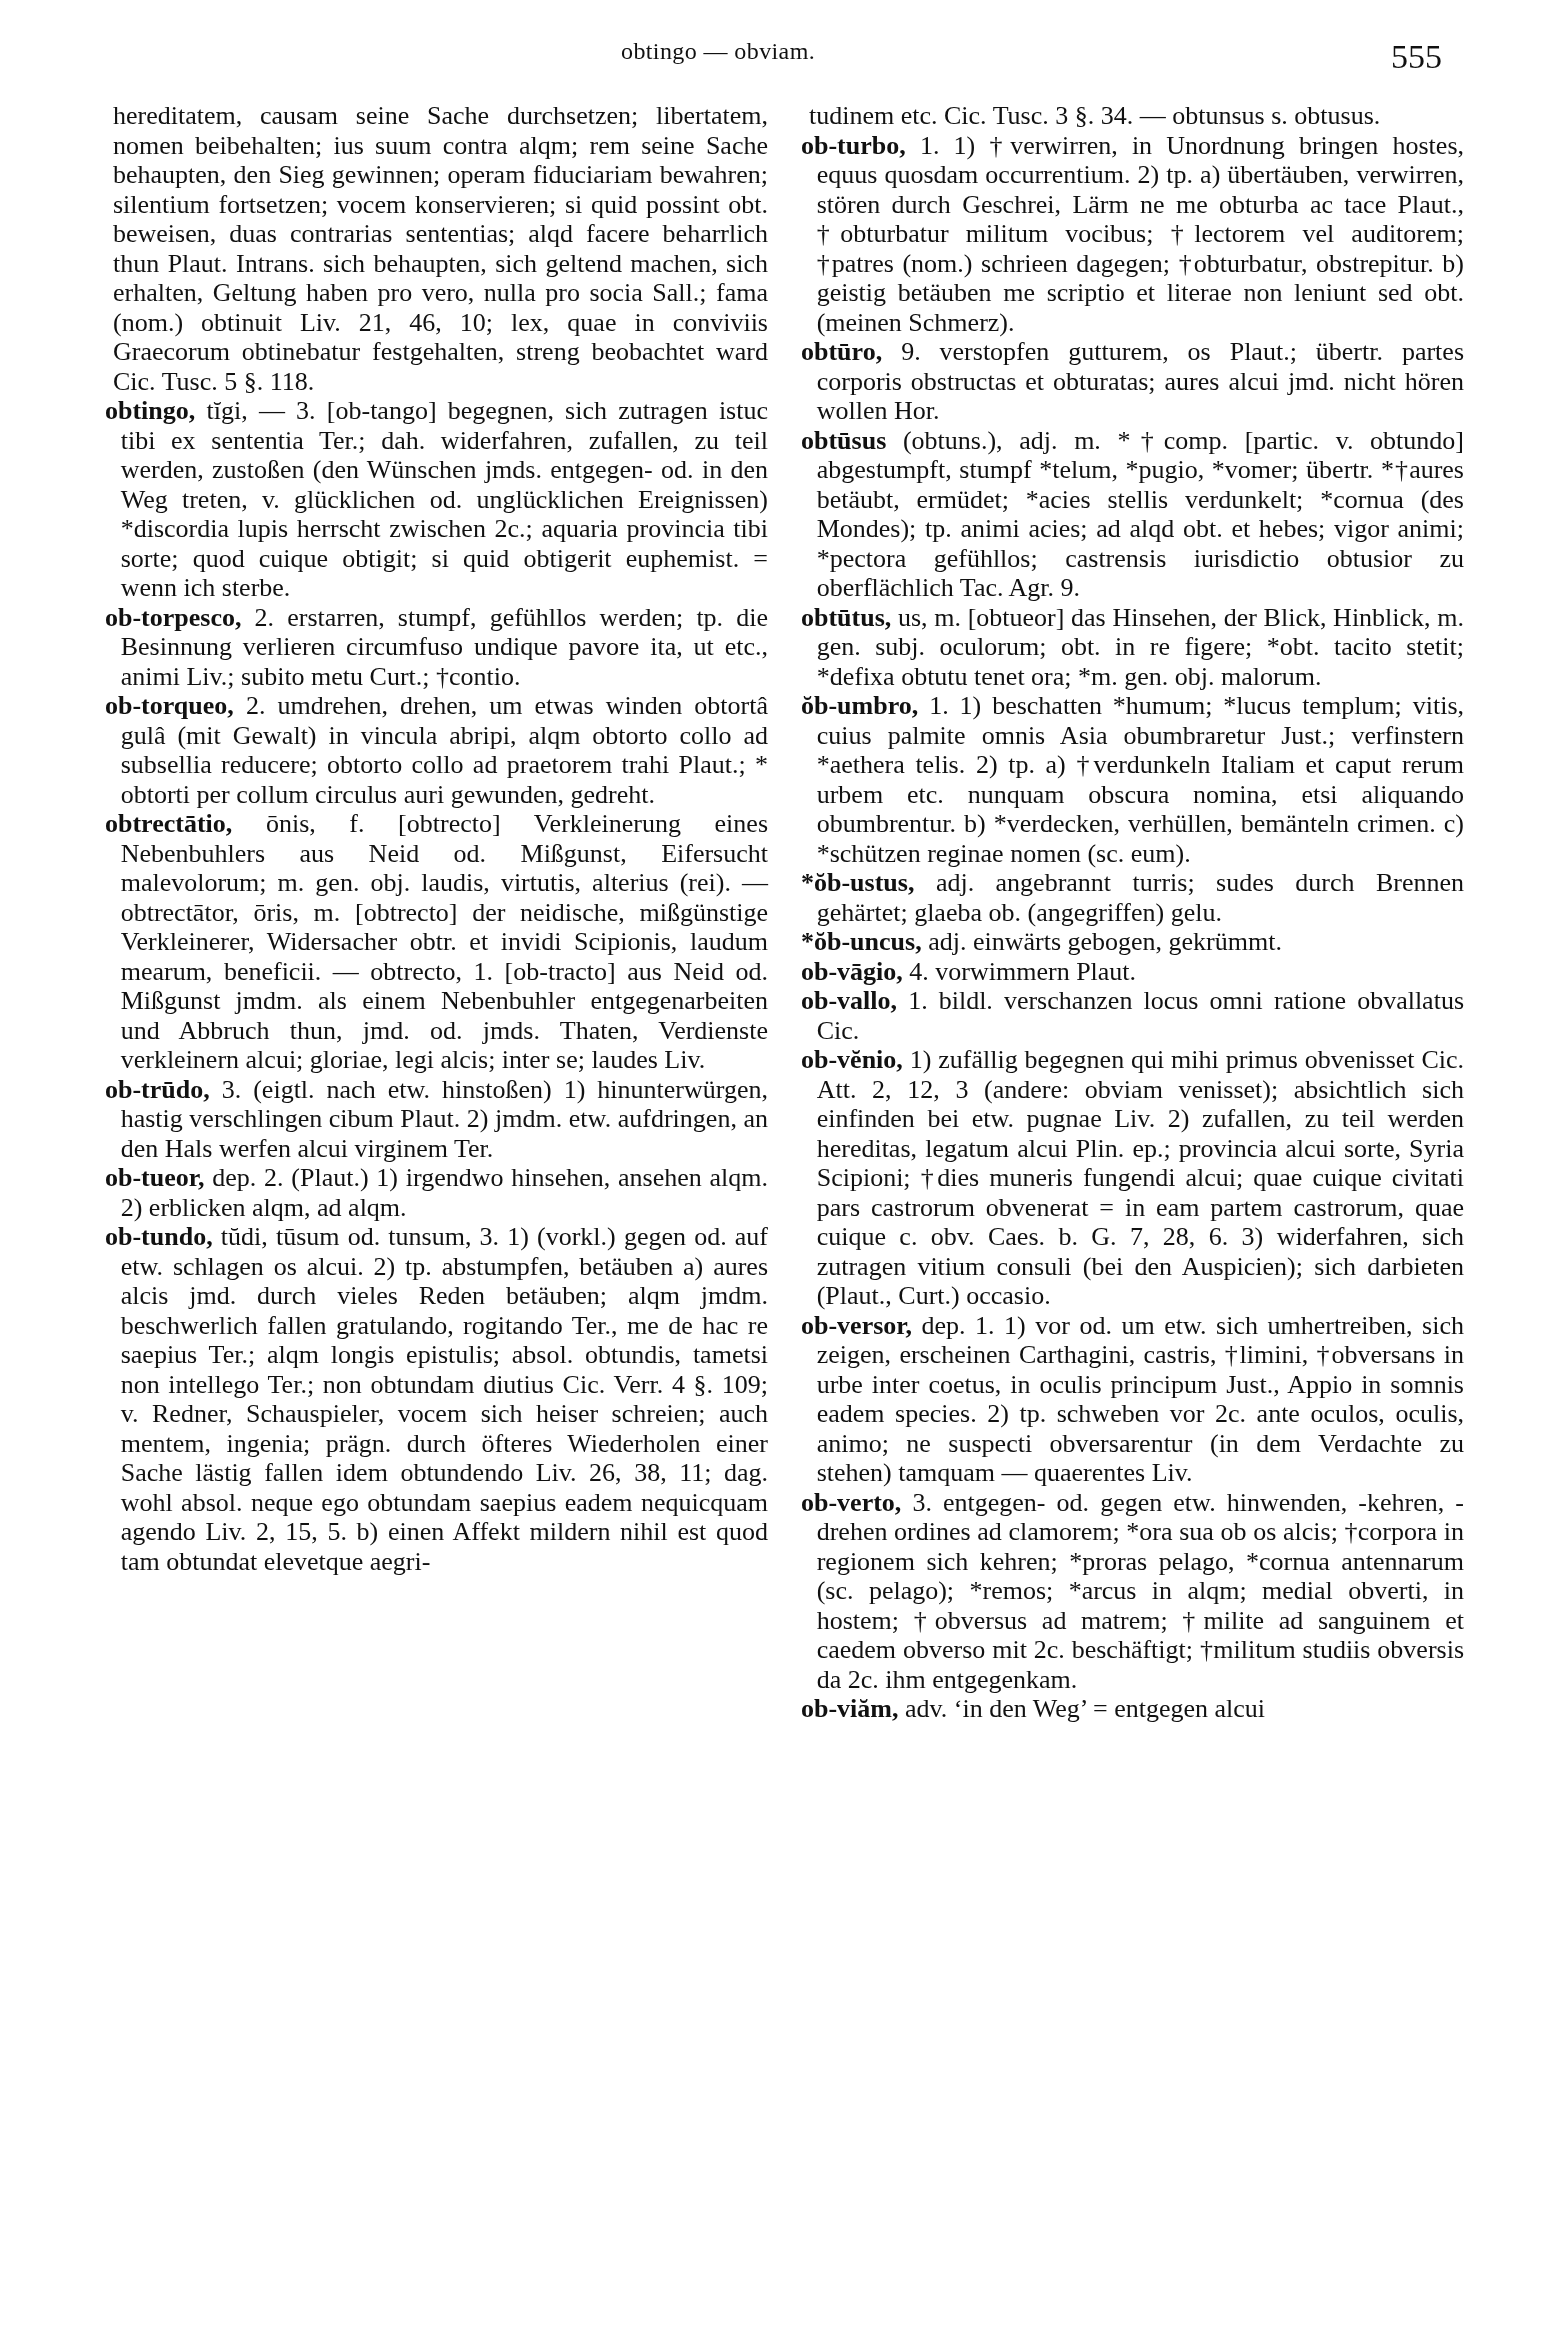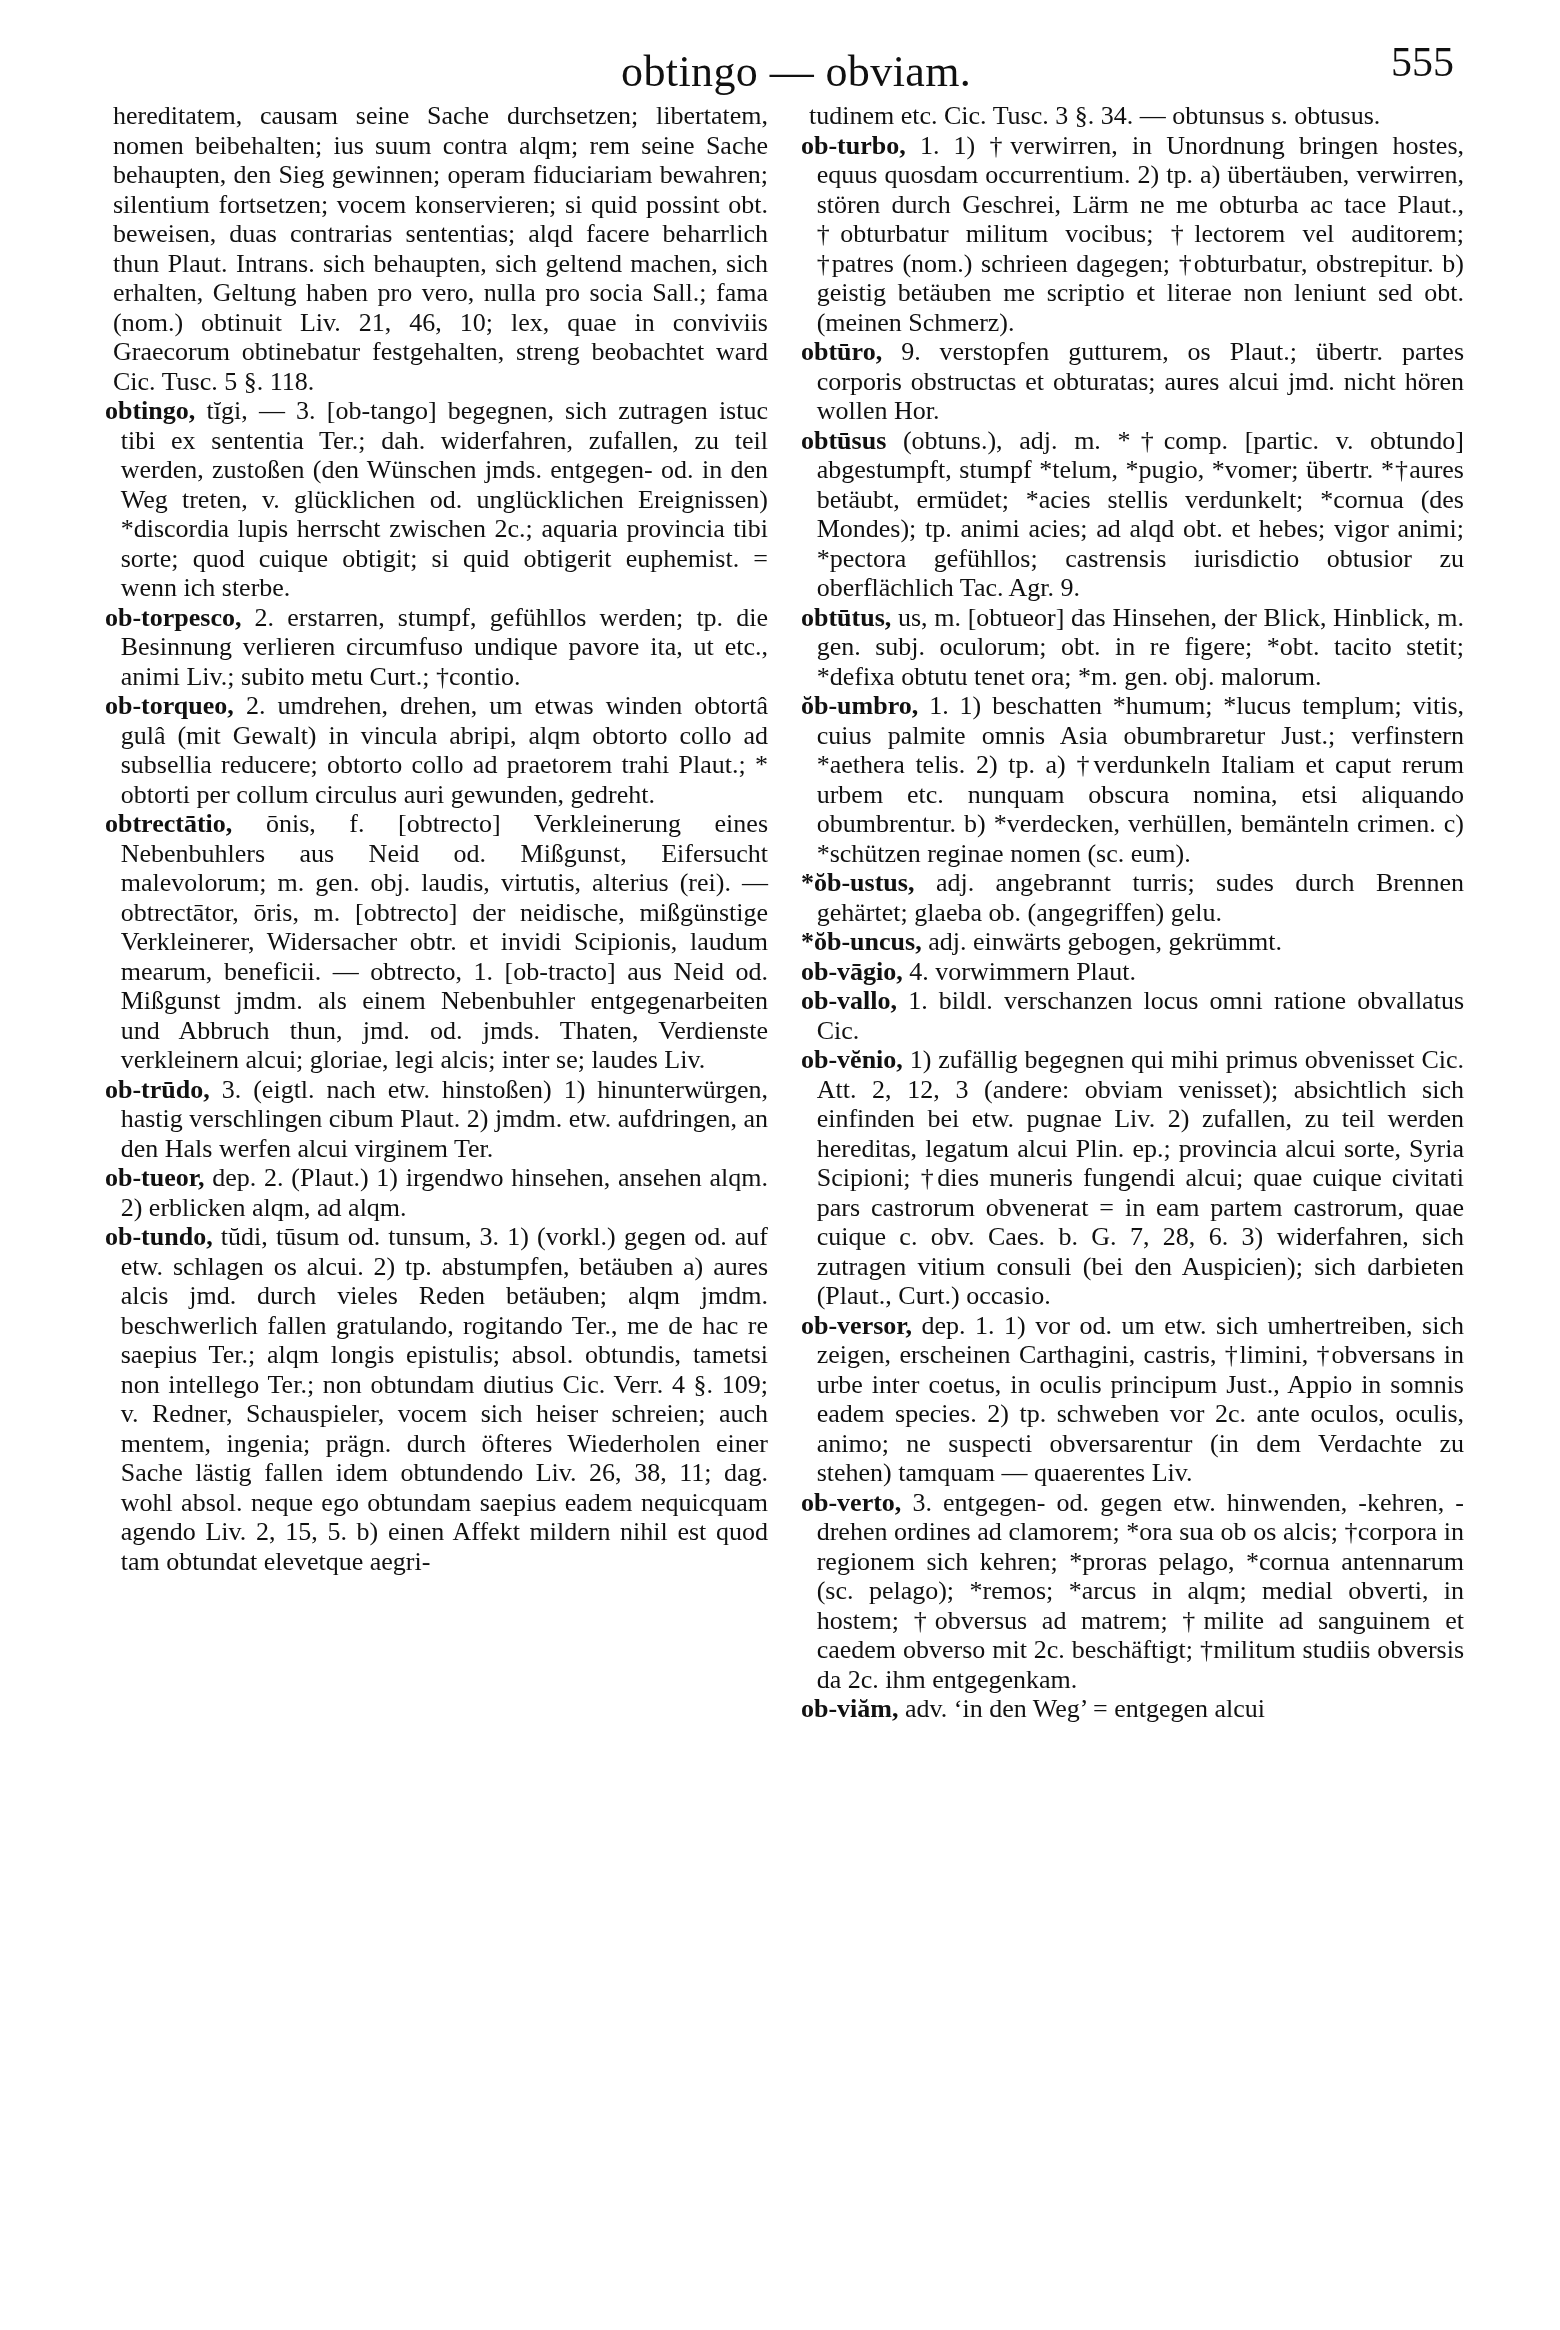--- a/index.html
+++ b/index.html
@@ -1,21 +1,21 @@
 <!DOCTYPE html>
 <html style="font-size:14px"><head>
 <meta charset="utf-8">
 <style>
   html, body { margin: 0; padding: 0; background: #ffffff; }
   body { width: 1560px; height: 2330px; position: relative; overflow: hidden; color: #111111;
          font-family: "DejaVu Serif", "Liberation Serif", serif; }
   .running-head { position: absolute; top: 38px; left: 0; width: 1560px; height: 52px; }
-  .head-title { position: absolute; left: 621px; top: 8px; font-size: 44px; letter-spacing: 0.4px;
+  .head-title { position: absolute; left: 621px; top: 0; font-size: 24px; letter-spacing: 0.4px;
                 font-family: "Liberation Serif", serif; }
-  .page-num { position: absolute; left: 1391px; top: 0; font-size: 42px;
+  .page-num { position: absolute; left: 1391px; top: 0; font-size: 34px;
               font-family: "Liberation Serif", serif; }
   .col { position: absolute; top: 101px; width: 663px; font-size: 26px; line-height: 29.5px;
          text-align: justify; font-family: "Liberation Serif", serif; }
   .col-left { left: 105px; }
   .col-right { left: 801px; }
   .entry { margin: 0; text-indent: -15.7px; padding-left: 15.7px; }
   .entry.cont { text-indent: 0; padding-left: 0; margin-left: 8px; }
   .hw { font-weight: bold; }
 </style>
 </head>

